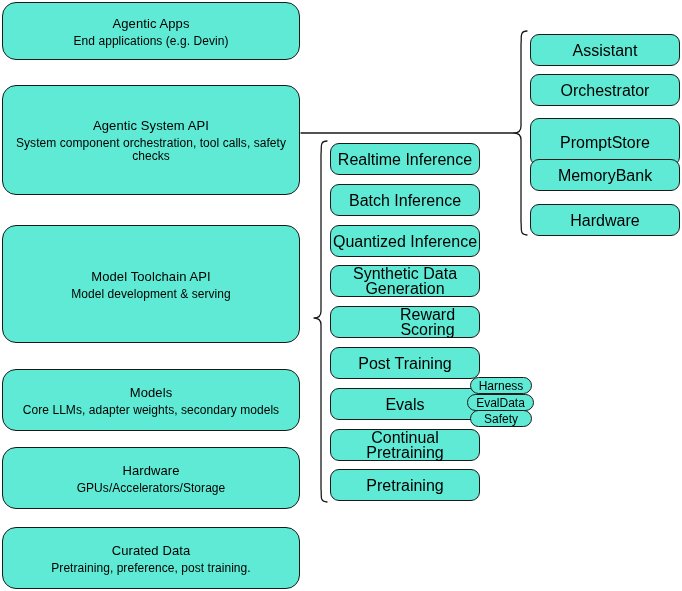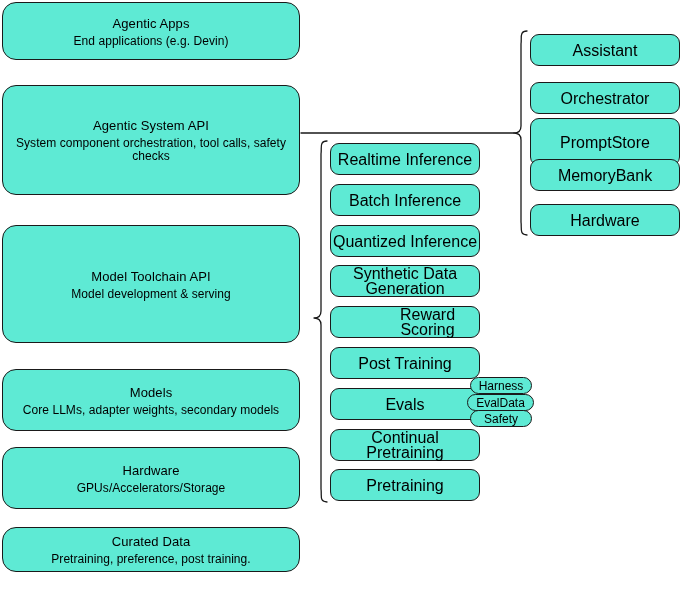--- a/index.html
+++ b/index.html
@@ -114,21 +114,21 @@
   <div class="node layer" style="left:2px; top:369px; width:298px; height:62px;">
     <div class="title">Models</div>
     <div class="subtitle">Core LLMs, adapter weights, secondary models</div>
   </div>
 
   <div class="node layer" style="left:2px; top:447px; width:298px; height:62px;">
     <div class="title">Hardware</div>
     <div class="subtitle">GPUs/Accelerators/Storage</div>
   </div>
 
-  <div class="node layer" style="left:2px; top:527px; width:298px; height:45px;">
+  <div class="node layer" style="left:2px; top:527px; width:298px; height:62px;">
     <div class="title">Curated Data</div>
     <div class="subtitle">Pretraining, preference, post training.</div>
   </div>
 
   <div class="node pill" style="left:330px; top:143px; width:150px; height:32px;">
     <div>Realtime Inference</div>
   </div>
   <div class="node pill" style="left:330px; top:184px; width:150px; height:32px;">
     <div>Batch Inference</div>
   </div>
@@ -160,21 +160,21 @@
   <div class="node capsule" style="left:467px; top:394px; width:67px; height:17px;">
     <div>EvalData</div>
   </div>
   <div class="node capsule" style="left:470px; top:410px; width:62px; height:17px;">
     <div>Safety</div>
   </div>
 
   <div class="node pill" style="left:530px; top:34px; width:150px; height:32px;">
     <div>Assistant</div>
   </div>
-  <div class="node pill" style="left:530px; top:74px; width:150px; height:32px;margin-top:8px;">
+  <div class="node pill" style="left:530px; top:74px; width:150px; height:32px;">
     <div>Orchestrator</div>
   </div>
   <div class="node pill" style="left:530px; top:118px; width:150px; height:48px;">
     <div>PromptStore</div>
   </div>
   <div class="node pill" style="left:530px; top:159px; width:150px; height:32px;">
     <div>MemoryBank</div>
   </div>
   <div class="node pill" style="left:530px; top:204px; width:150px; height:32px;">
     <div>Hardware</div>

